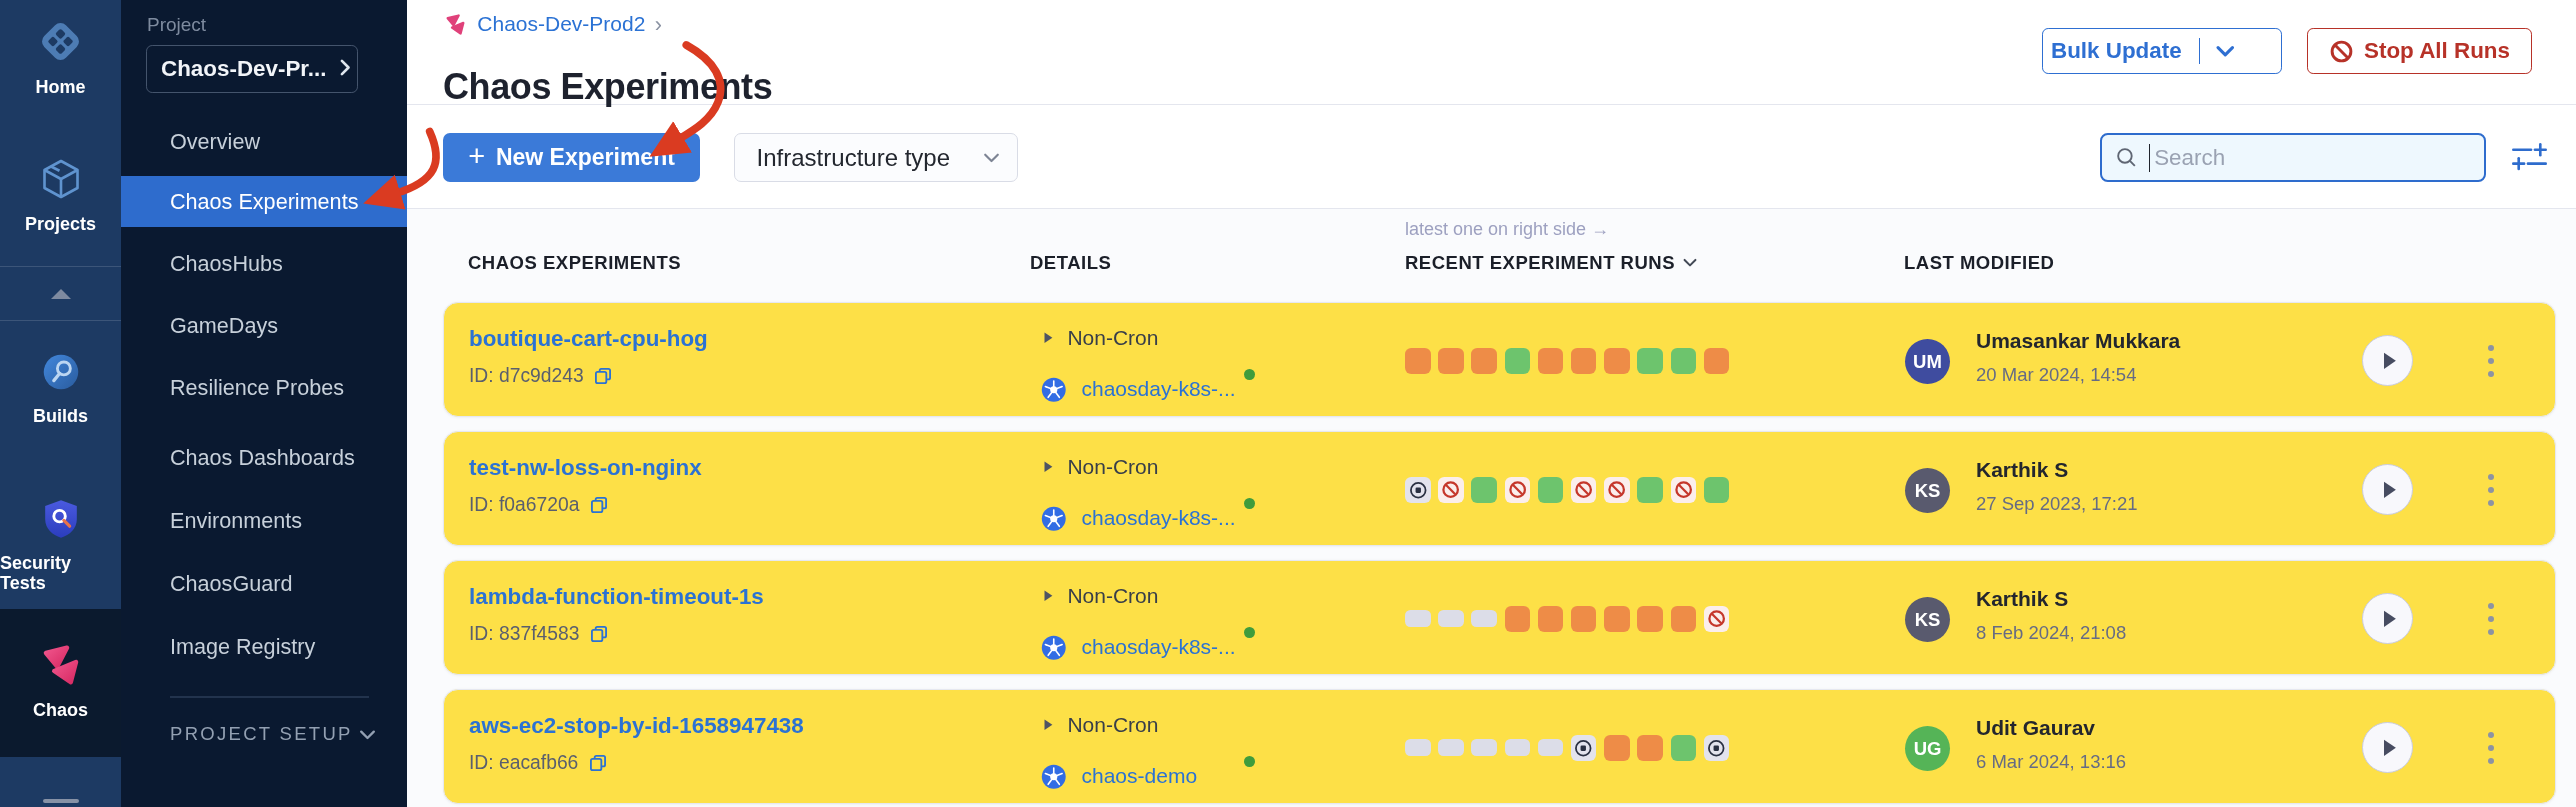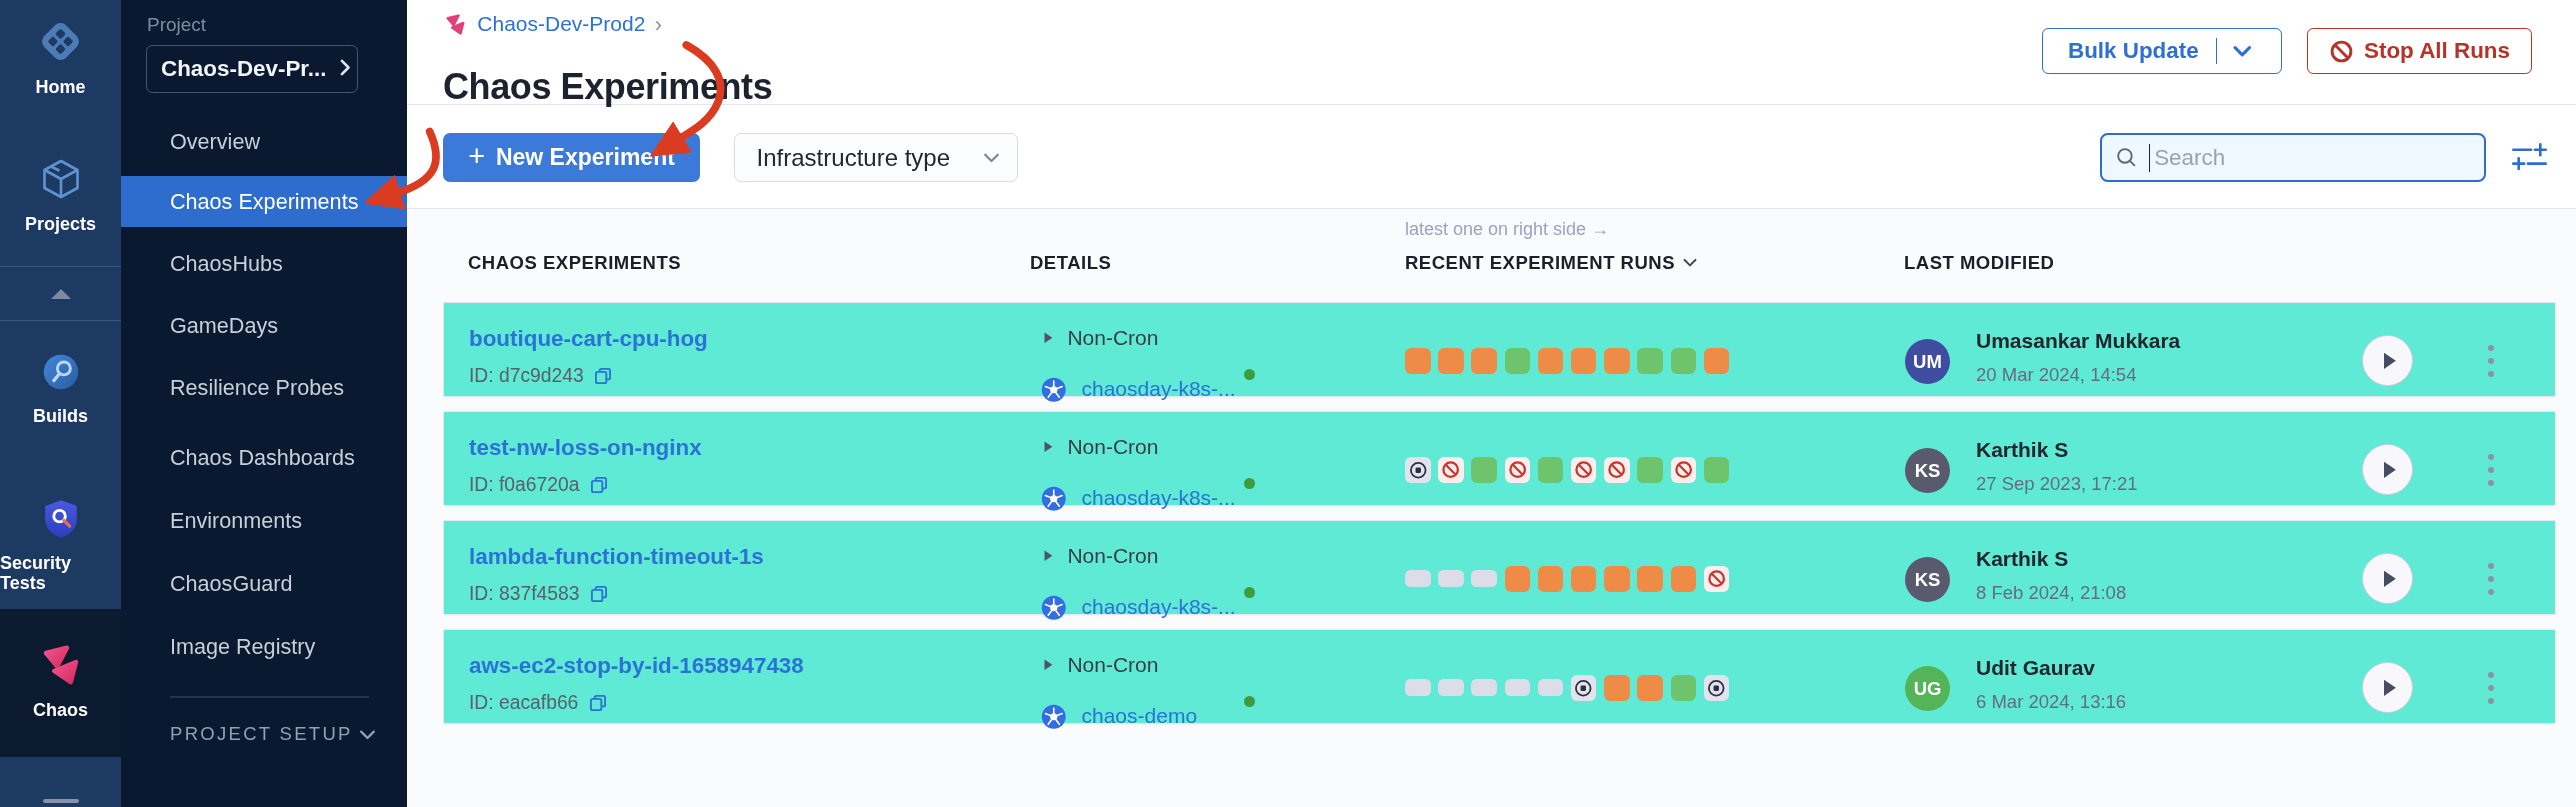--- a/index.html
+++ b/index.html
@@ -35,21 +35,21 @@
   .main{position:absolute;left:407px;top:0;width:2169px;height:808px;background:#fafbfd}
   .main-header{position:absolute;left:0;top:0;width:2169px;height:105px;background:#fff;border-bottom:1.5px solid #e4e6ee;box-sizing:border-box}
   .toolbar{position:absolute;left:0;top:105px;width:2169px;height:104px;background:#fff;border-bottom:1.5px solid #e4e6ee;box-sizing:border-box}
 
   .breadcrumb{position:absolute;left:36px;top:12.4px;display:flex;gap:9.3px}
   .breadcrumb a{color:#2b72d4;font-size:21px;text-decoration:none;cursor:pointer}
   .crumb-chev{color:#8b93a3;font-size:21.6px}
   .page-title{position:absolute;left:36px;top:42px;font-size:36px;font-weight:700;color:#1e222e;letter-spacing:-0.4px}
 
   .btn{display:flex;align-items:center;box-sizing:border-box;border-radius:6.2px;cursor:pointer;font-weight:700}
-  .btn-bulk{position:absolute;left:1635px;top:28px;width:240px;height:46px;border:1.9px solid #2e6fd2;color:#2e6fd2;font-size:22.4px;padding-left:25px}
+  .btn-bulk{position:absolute;left:1635px;top:28px;width:240px;height:46px;border:1.9px solid #2e6fd2;color:#2e6fd2;font-size:22.4px;padding-left:8px}
   .btn-bulk .vsep{width:1.5px;height:26px;background:#2e6fd2;margin:0 15.5px 0 17px}
   .btn-stop{position:absolute;left:1900px;top:28px;width:225px;height:46px;border:1.9px solid #b73228;color:#b73228;font-size:22.4px;justify-content:center;gap:10px}
 
   .btn-new{position:absolute;left:36px;top:133px;width:257px;height:49px;background:#3b7ad8;border-radius:7px;color:#fff;
     display:flex;align-items:center;justify-content:center;gap:10.8px;font-size:23px;font-weight:700;cursor:pointer}
   .btn-new .plus{font-size:29px;font-weight:400;margin-top:-2.3px}
   .dd-infra{position:absolute;left:327px;top:133px;width:284px;height:49px;background:#fbfcfe;border:1.5px solid #d9dce6;border-radius:7px;
     box-sizing:border-box;display:flex;align-items:center;justify-content:space-between;padding:0 17px 0 21.6px;cursor:pointer}
   .dd-infra span{font-size:24px;color:#23272f}
 
@@ -60,21 +60,21 @@
     font-family:"Liberation Sans","DejaVu Sans",sans-serif}
   .search input::placeholder{color:#9aa2b2}
   .filter-btn{position:absolute;left:2104px;top:139px;width:37px;height:37px;cursor:pointer}
 
   
   .runs-note{position:absolute;left:998px;top:219px;font-size:18px;color:#9da0c0}
   .col-head{position:absolute;top:252px;font-size:18.5px;font-weight:700;color:#1b1f29;letter-spacing:0.5px}
   .col-head.sortable{display:flex;align-items:center;gap:7.7px;cursor:pointer}
 
   .exp-list{position:absolute;left:36px;top:302px;width:2113px;display:flex;flex-direction:column;gap:14px}
-  .card{position:relative;width:2113px;height:95px;background:#5eead4;border:1.5px solid #e6e8f0;border-radius:2px;
+  .card{position:relative;width:2113px;height:115px;background:#fde047;border:1.5px solid #e6e8f0;border-radius:15px;
     box-sizing:border-box;box-shadow:0 0.8px 2.3px rgba(35,40,60,.05)}
   .c-name{position:absolute;left:25px;top:23px;font-size:22.4px;font-weight:700;color:#2b72d4;cursor:pointer;text-decoration:none}
   .c-id{position:absolute;left:25px;top:62px;display:flex;align-items:center;gap:9.3px;font-size:19.3px;color:#5a5f6e}
   .copy-ic{cursor:pointer;display:flex}
   .c-cron{position:absolute;left:597px;top:23px;display:flex;align-items:center;gap:12.4px;font-size:21px;color:#383e49}
   .c-infra{position:absolute;left:597px;top:74px;display:flex;align-items:flex-start;gap:15px}
   .c-infra a{font-size:21px;color:#2b72d4;text-decoration:none;cursor:pointer}
   .env-dot{position:absolute;left:800px;top:66px;width:10.8px;height:10.8px;border-radius:50%;background:#3f9c3c}
   .runs{position:absolute;left:961px;top:45px;display:flex;align-items:center;gap:7.7px;height:25.5px}
   .run{width:25.5px;height:25.5px;border-radius:6.2px;display:flex;align-items:center;justify-content:center;cursor:pointer}

